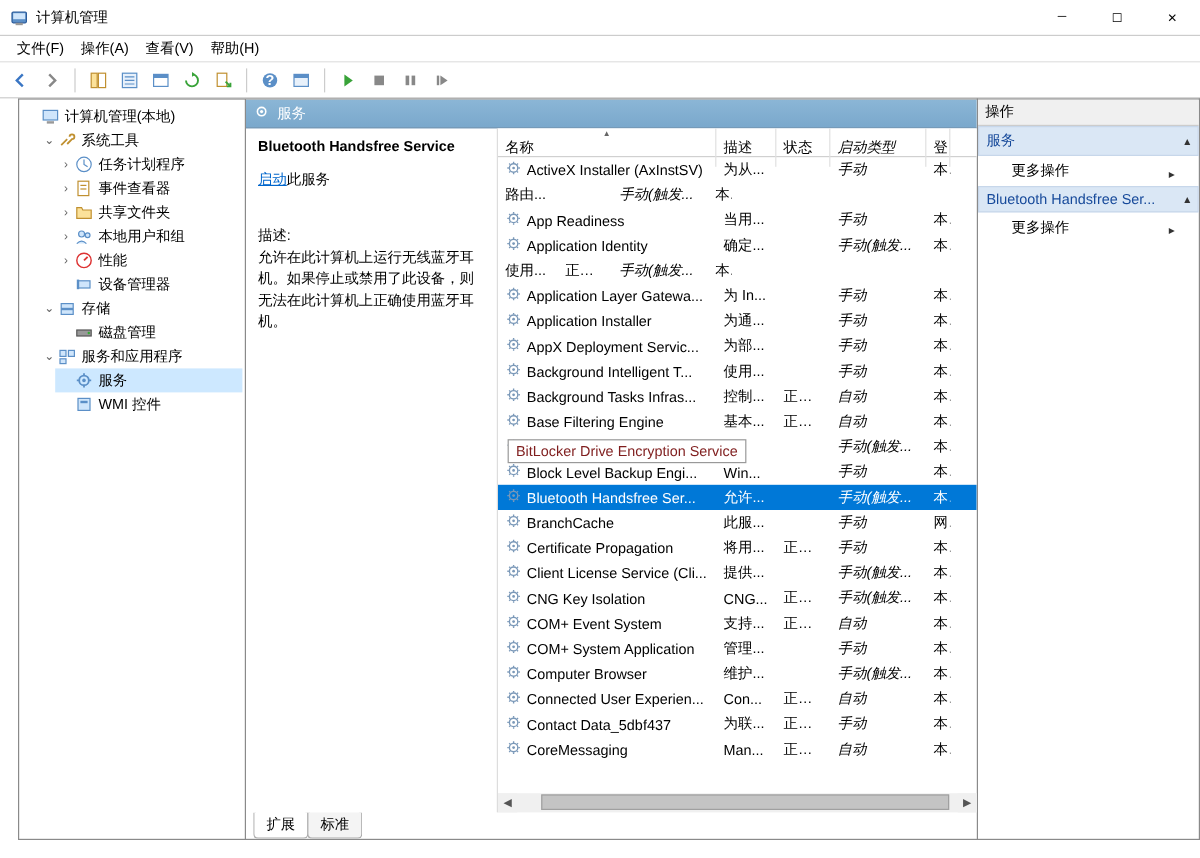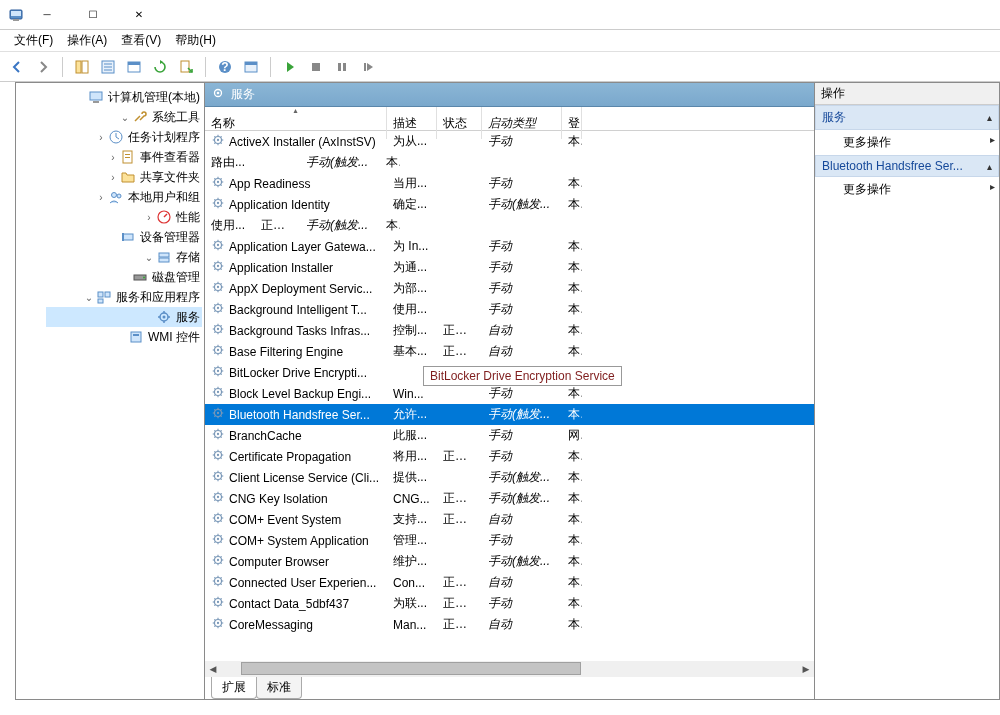--- a/index.html
+++ b/index.html
@@ -20,21 +20,21 @@
 .toolbar .btn { width:22px; height:22px; display:flex; align-items:center; justify-content:center; border:1px solid transparent; border-radius:2px; }
 .toolbar .btn svg { width:16px; height:16px; display:block; }
 
 .body { position:absolute; top:82px; left:15px; right:0; bottom:15px; display:grid; grid-template-columns:190px 1fr 185px; }
 .pane { border:1px solid #8a8a8a; overflow:hidden; position:relative; }
 .pane + .pane { border-left:none; }
 
 .tree { padding:4px 2px; }
 .tree ul { list-style:none; }
 .tree li { white-space:nowrap; }
-.tree .row { display:flex; align-items:center; height:20px; padding-left:2px;justify-content:flex-end; }
+.tree .row { display:flex; align-items:center; height:20px; padding-left:2px; }
 .tree .row.selected { background:#cde8ff; }
 .tree .exp { width:14px; text-align:center; color:#666; font-size:10px; user-select:none; }
 .tree .ic { width:16px; height:16px; display:flex; align-items:center; justify-content:center; margin-right:2px; }
 .tree .ic svg { width:16px; height:16px; }
 .tree .lbl { padding:0 2px; }
 .tree ul ul { padding-left:14px; }
 
 .center-top { height:24px; background:linear-gradient(#8bb6d6,#7aa8cc); color:#fff; display:flex; align-items:center; padding-left:6px; gap:6px; font-size:14px; border-bottom:1px solid #5a86aa; }
 .center-top svg { width:14px;height:14px; }
 .center-body { position:absolute; top:24px; left:0; right:0; bottom:22px; display:flex; }
@@ -66,35 +66,36 @@
 
 .tooltip { position:absolute; left:218px; top:283px; background:#fff; border:1px solid #999; padding:2px 6px; color:#7f1d1d; z-index:50; }
 
 .center-tabs { position:absolute; left:0; right:0; bottom:0; height:22px; display:flex; align-items:flex-start; padding-left:6px; }
 .center-tabs .tab { padding:2px 10px; border:1px solid #aaa; border-top:none; border-radius:0 0 4px 4px; background:#f4f4f4; margin-right:-1px; }
 .center-tabs .tab.active { background:#fff; }
 
 .actions-head { height:22px; background:#f0f0f0; border-bottom:1px solid #ccc; display:flex; align-items:center; padding-left:6px; font-weight:normal; }
 .actions-body { }
 .act-group { background:#dae7f5; border:1px solid #c7d7ea; color:#16499a; padding:3px 6px; display:flex; align-items:center; justify-content:space-between; }
-.act-item { padding:4px 4px 4px 28px; display:flex; align-items:flex-start; justify-content:space-between; }
+.act-item { padding:4px 20px 4px 28px; display:flex; align-items:flex-end; justify-content:space-between; }
 .arrow-up { font-size:10px; color:#333; }
 .arrow-rt { font-size:10px; color:#333; }
 </style>
 </head>
 <body>
 
 <div class="titlebar">
   <span class="icon">
     <svg viewBox="0 0 16 16">
         <rect x="2" y="3" width="12" height="9" rx="1" fill="#5b8fc7" stroke="#2a5a9a"></rect>
         <rect x="3" y="4" width="10" height="5" fill="#cfe5fb"></rect>
         <rect x="5" y="12" width="6" height="2" fill="#999"></rect>
       </svg>
   </span>
+  <span class="title">计算机管理</span>
   <div class="winbtns">
     <div>
         <span>─</span>
       </div>
     <div>
         <span>☐</span>
       </div>
     <div>
         <span>✕</span>
       </div>
@@ -374,20 +375,26 @@
   <div class="pane">
     <div class="center-top">
       <span><svg viewBox="0 0 16 16">
             <circle cx="8" cy="8" r="4" fill="none" stroke="#fff" stroke-width="1.5"></circle>
             <circle cx="8" cy="8" r="1.5" fill="#fff"></circle>
           </svg></span>
       <span>服务</span>
     </div>
     <div class="center-body">
 
+      <div class="desc-col">
+        <div class="svc-title">Bluetooth Handsfree Service</div>
+        <div class="start-link"><a>启动</a><span>此服务</span></div>
+        <div class="dlabel">描述:</div>
+        <div style="line-height:1.5;">允许在此计算机上运行无线蓝牙耳机。如果停止或禁用了此设备，则无法在此计算机上正确使用蓝牙耳机。</div>
+      </div>
 
       <div class="svc-pane">
         <div class="svc-head">
           <div class="col col-name">
               <span>名称</span>
               <span class="sort">▴</span>
             </div>
           <div class="col col-desc">描述</div>
           <div class="col col-stat">状态</div>
           <div class="col col-start">启动类型</div>

